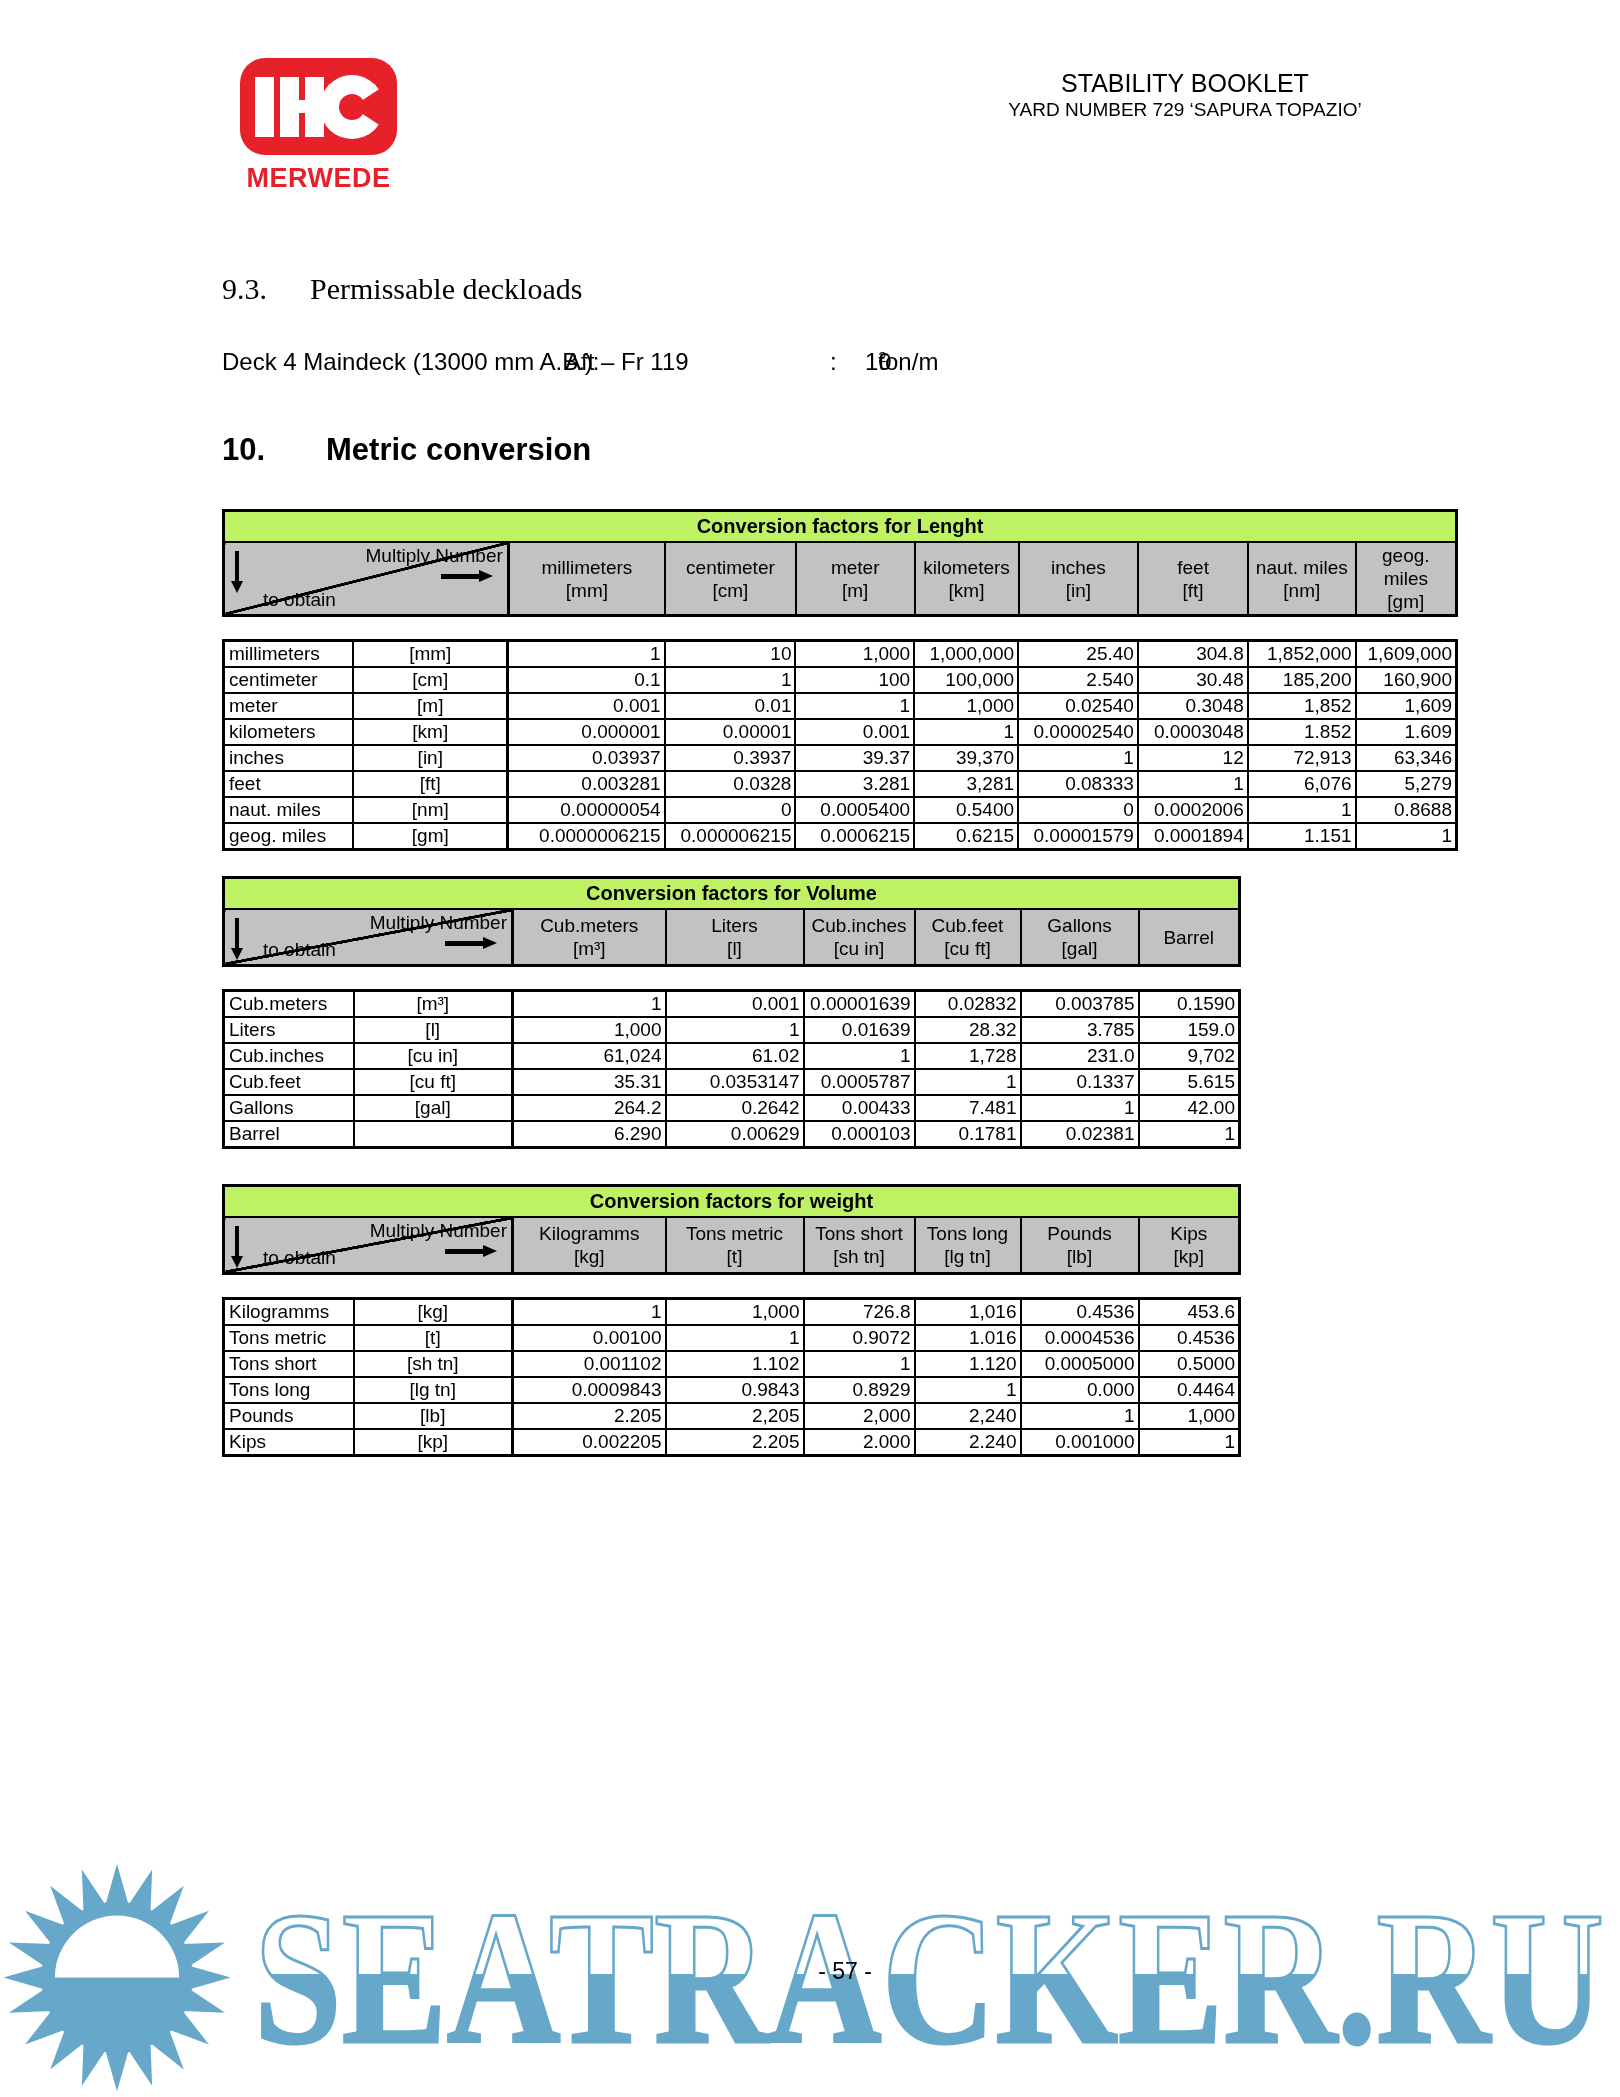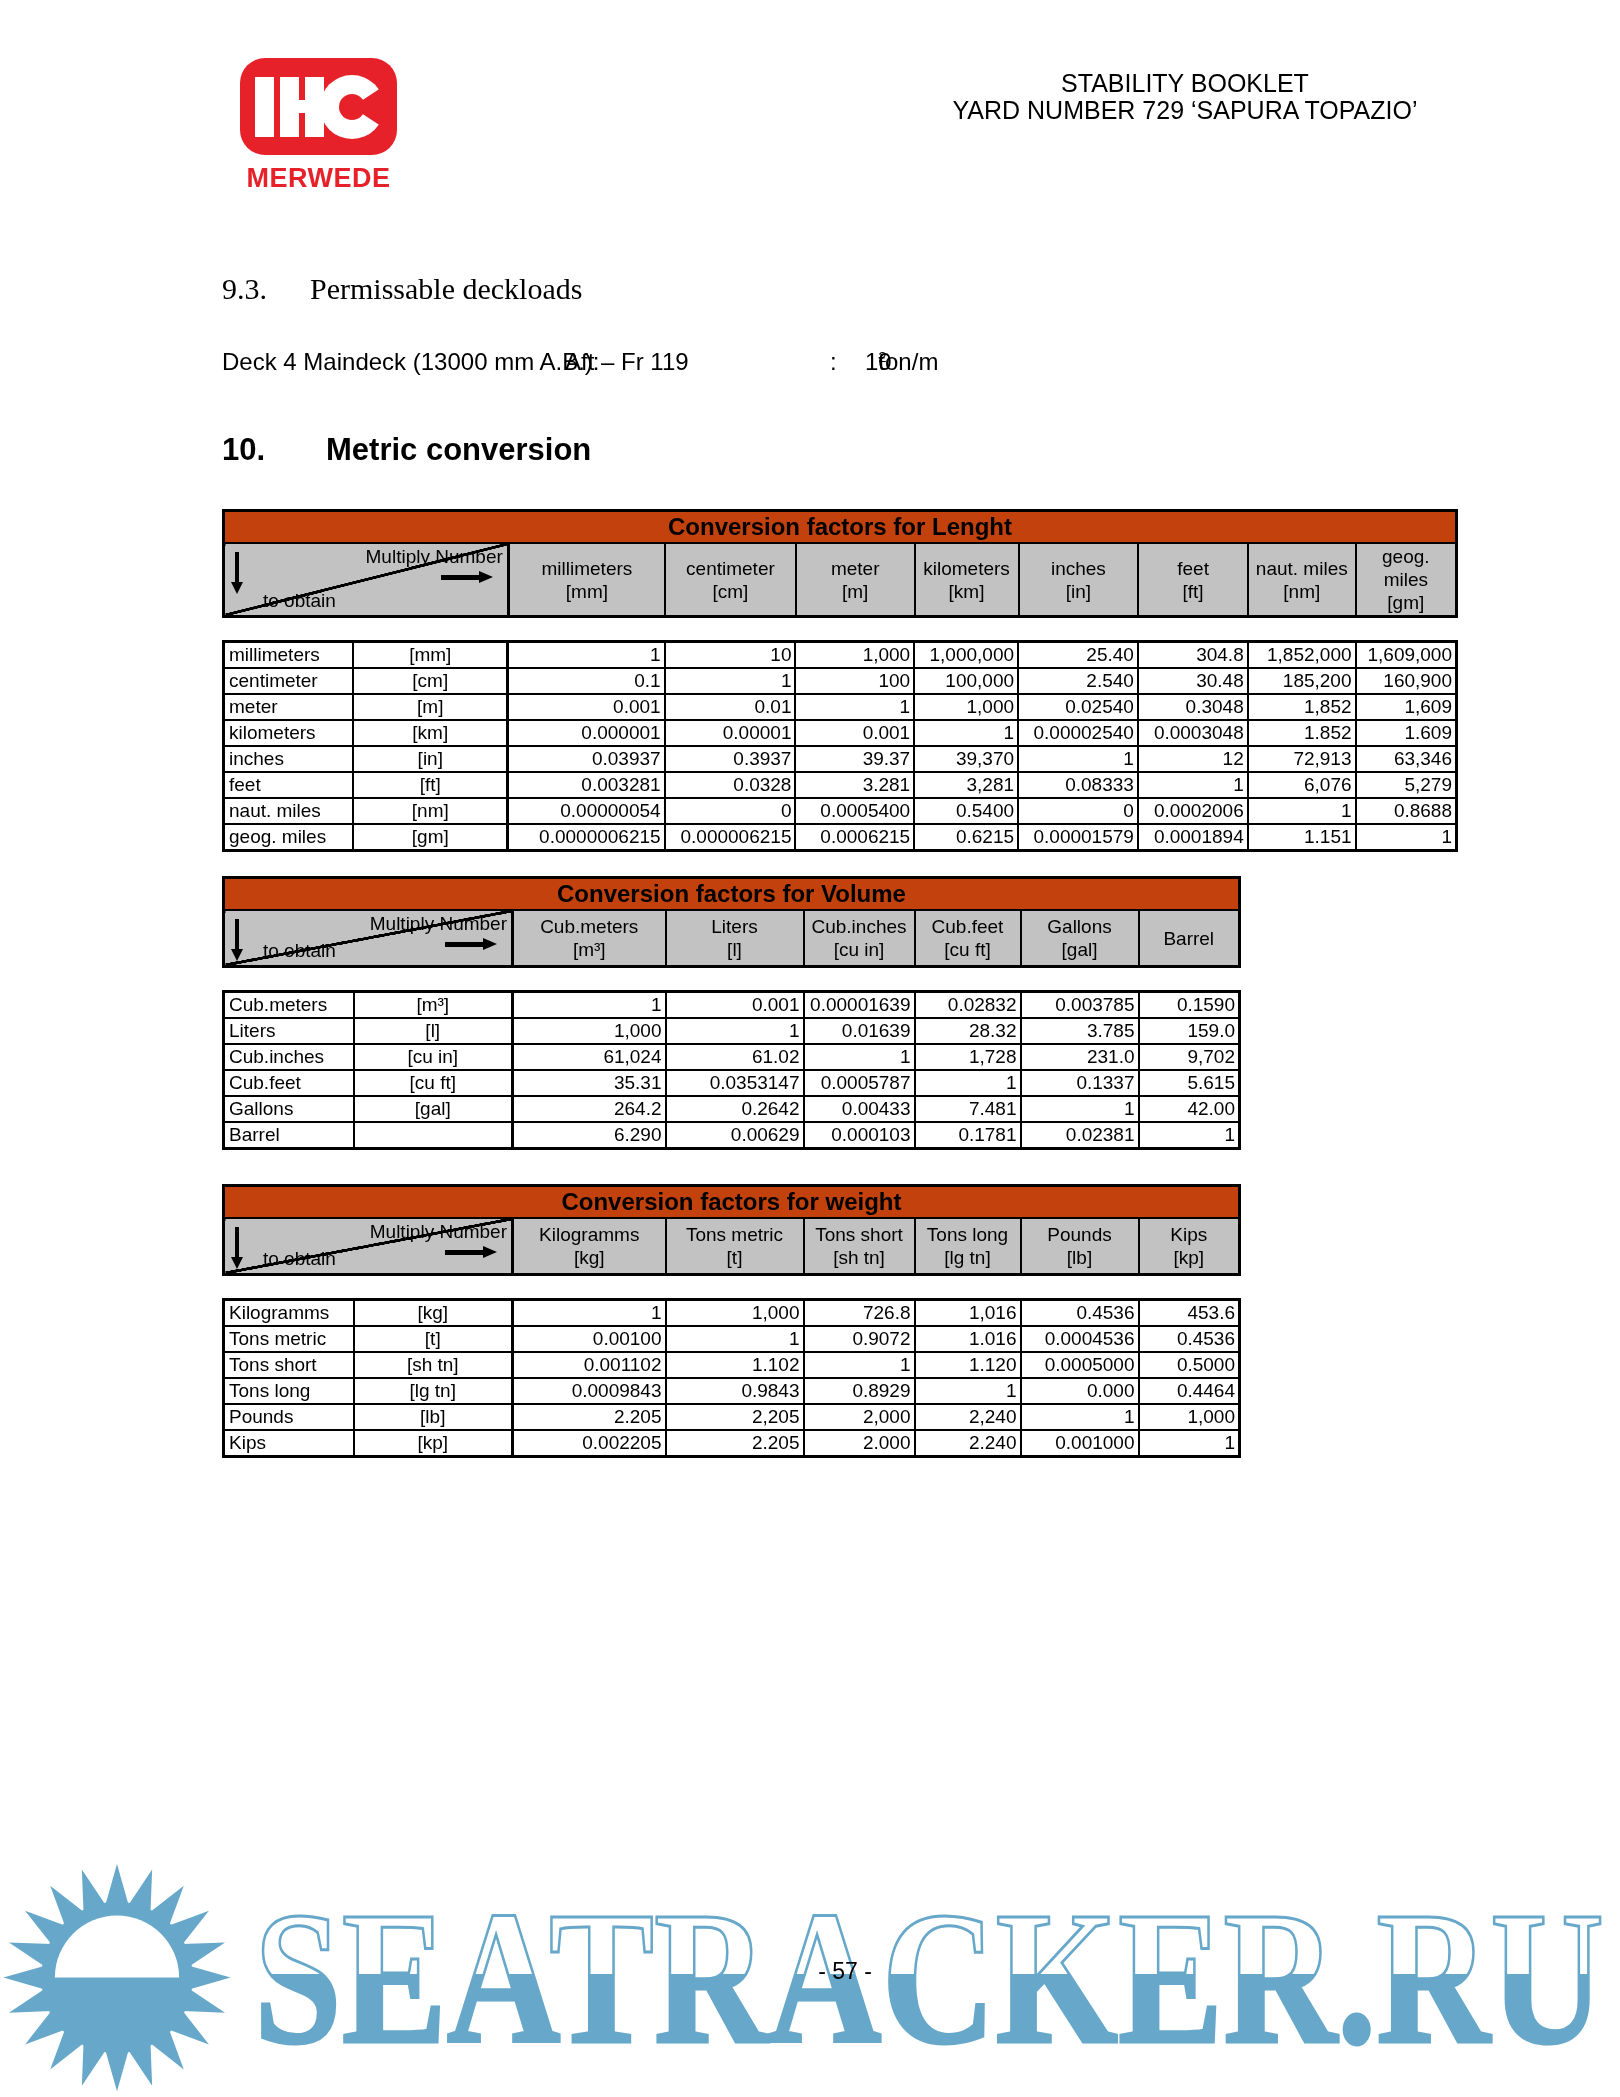--- a/index.html
+++ b/index.html
@@ -8,21 +8,21 @@
     background:#ffffff;font-family:"Liberation Sans",sans-serif;color:#000;
   }
   
   .logo{position:absolute;left:240px;top:58px;width:157px;}
   .logo-sub{width:157px;text-align:center;color:#e62129;font-weight:bold;
     font-size:27px;letter-spacing:.5px;margin-top:4px;font-family:"Liberation Sans",sans-serif;}
   
   .doc-header{position:absolute;left:950px;top:68px;width:470px;text-align:center;}
   .dh1{font-size:25px;line-height:30px;}
   .dh2{font-size:25px;line-height:30px;font-style:italic;}
-  .dh3{font-size:25px;line-height:24px;}
+  .dh3{font-size:19px;line-height:24px;}
   
   .content{position:absolute;left:222px;top:272px;width:1236px;}
   .h93{position:absolute;left:0;top:0;font-family:"Liberation Serif",serif;font-size:30px;}
   .h93 .num{position:absolute;left:0;top:0;}
   .h93 .ttl{position:absolute;left:88px;top:0;white-space:nowrap;}
   .deckline{position:absolute;left:0;top:76px;height:32px;font-size:24px;white-space:nowrap;}
   .deckline span{position:absolute;top:0;}
   .dl-label{left:0;text-align:right;}
   .dl-range{left:343px;}
   .dl-colon{left:608px;}
@@ -32,21 +32,21 @@
   .h10 .num{position:absolute;left:0;top:0;}
   .h10 .ttl{position:absolute;left:104px;top:0;white-space:nowrap;}
   
   .tslot{position:absolute;left:0;}
   .tslot0{top:237px;}
   .tslot1{top:604px;}
   .tslot2{top:912px;}
   table.ctable{border-collapse:collapse;table-layout:fixed;border:3px solid #000;}
   table.ctable td{border:2px solid #000;overflow:hidden;}
   table.body-t{margin-top:22px;}
-  td.title{height:27px;text-align:center;font-weight:bold;font-size:24px;background:#c2410c;}
+  td.title{height:27px;text-align:center;font-weight:bold;font-size:20px;background:#bef264;}
   td.colhead{height:52px;text-align:center;font-size:19px;line-height:23px;background:#c2c2c2;vertical-align:middle;}
   td.colhead.first-data,td.num.first-data{border-left:3px solid #000;}
   td.diag{position:relative;background:
     linear-gradient(to bottom right,#c2c2c2 calc(50% - 1.5px),#000 calc(50% - 1.5px),#000 calc(50% + 1.5px),#c2c2c2 calc(50% + 1.5px));}
   td.diag .mn{position:absolute;right:4px;top:2px;font-size:19px;}
   td.diag .to{position:absolute;left:38px;bottom:3px;font-size:19px;}
   .arr-r{position:absolute;right:14px;top:27px;width:52px;height:13px;}
   .arr-r .bar{position:absolute;left:0;top:4px;width:38px;height:5px;background:#000;}
   .arr-r .head{position:absolute;right:0;top:0;width:0;height:0;
     border-left:14px solid #000;border-top:6px solid transparent;border-bottom:6px solid transparent;}

